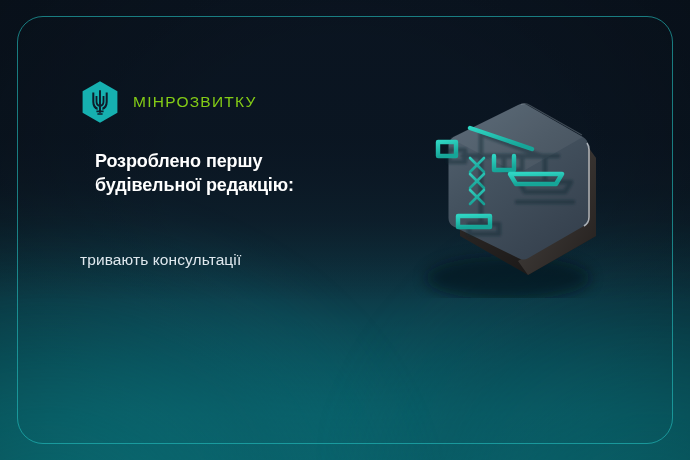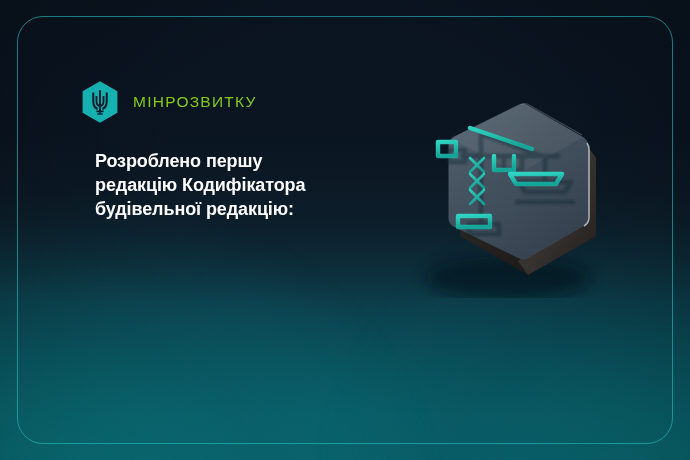--- a/index.html
+++ b/index.html
@@ -179,25 +179,25 @@
           <path d="M16.4 30.6 h7.2 v1.7 h-7.2 z"></path>
           <path d="M17.4 33.2 h5.2 v1.5 h-5.2 z"></path>
         </g>
       </svg>
     </span>
     <span class="logo-word">МІНРОЗВИТКУ</span>
   </div>
 
   <h1 class="headline">
     <span class="hl-line">Розроблено першу</span>
-    <span class="hl-line">редакцію Кодифікатора</span>
     <span class="hl-line">будівельної редакцію:</span>
   </h1>
 
   <p class="subtitle">
+    <span class="sub-line">тривають консультації</span>
   </p>
 
   <div class="badge">
     <svg viewBox="0 0 230 210" xmlns="http://www.w3.org/2000/svg" aria-hidden="true">
       <defs>
         <linearGradient id="hexFace" x1="0.15" y1="0" x2="0.85" y2="1">
           <stop offset="0%" stop-color="#53616f"></stop>
           <stop offset="40%" stop-color="#44525f"></stop>
           <stop offset="100%" stop-color="#343f4c"></stop>
         </linearGradient>

